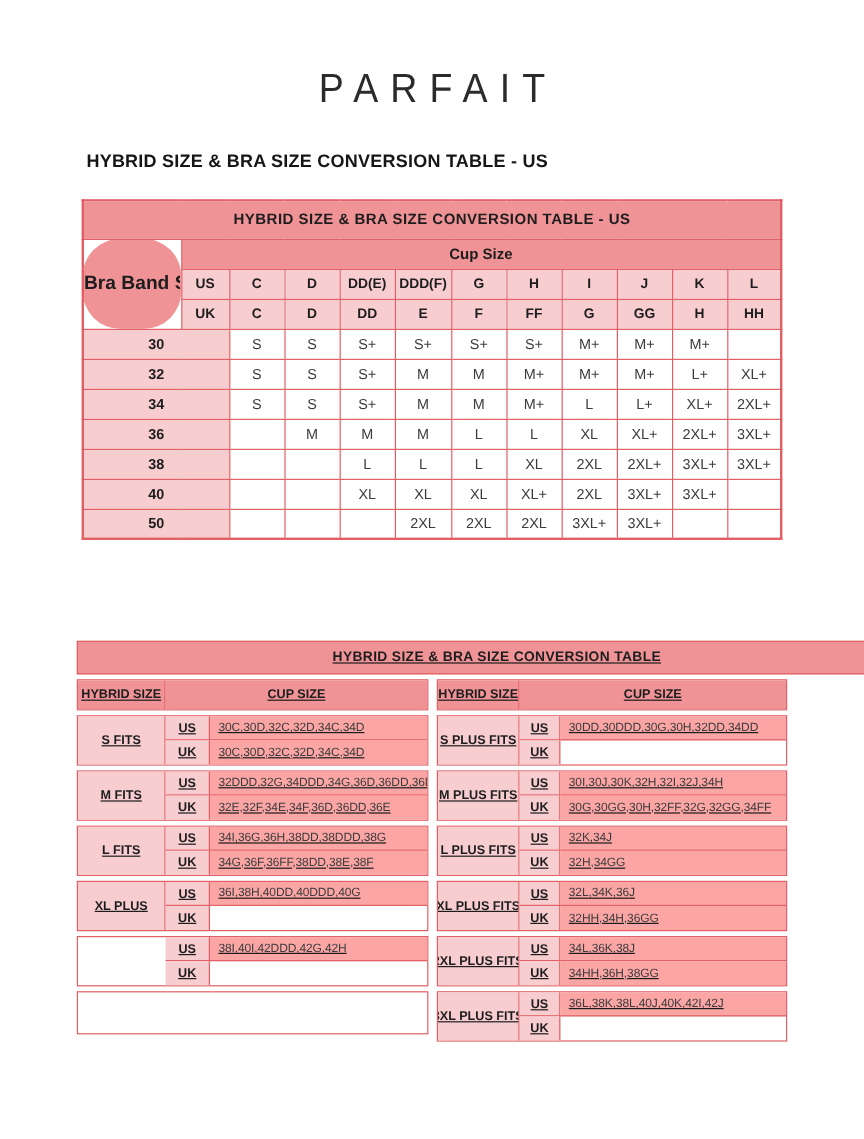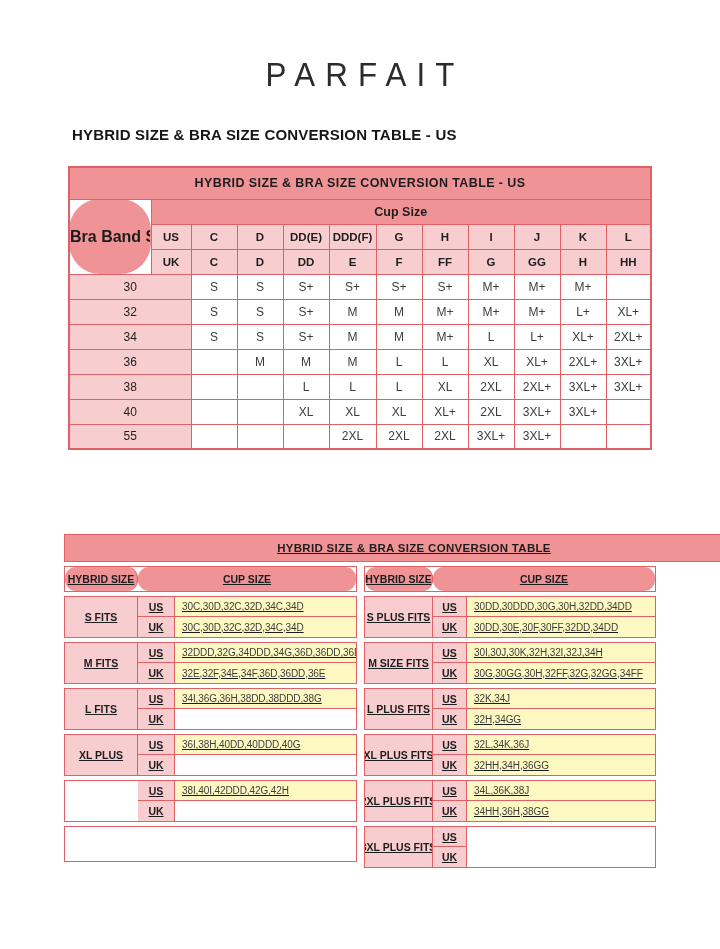--- a/index.html
+++ b/index.html
@@ -33,52 +33,52 @@
   table.t1 td{
     border:1px solid var(--border);text-align:center;vertical-align:middle;
     padding:0;overflow:hidden;white-space:nowrap;
   }
   .t1 .dark{background:var(--dark);font-weight:bold;color:var(--ink);}
   .t1 .light{background:var(--light);}
   .t1 .title-cell{height:32px;font-size:12.5px;letter-spacing:.4px;}
   .t1 .cup-cell{height:25px;font-size:12.5px;}
   .t1 .band-header-cell{font-size:16px;border-radius:31px;}
   .t1 .hdr{height:25px;font-size:11.5px;font-weight:bold;}
-  .t1 .band{height:25px;font-size:12px;font-weight:normal;}
+  .t1 .band{height:25px;font-size:12px;font-weight:bold;}
   .t1 .val{height:25px;font-size:12px;font-weight:500;color:var(--val);background:#fff;}
   
   .t2{margin:84px 0 0 64px;width:700px;text-decoration:underline;}
   .t2-title{
     height:28px;border:1px solid var(--border);background:var(--dark);
     display:flex;align-items:center;justify-content:center;
     font-size:11.5px;font-weight:bold;letter-spacing:.3px;color:var(--ink);
   }
   .t2-cols{display:flex;gap:7px;margin-top:4px;}
   .t2-col{display:flex;flex-direction:column;gap:4px;}
   .t2-col.left{width:293px;}
   .t2-col.right{width:292px;}
   .t2-header{display:grid;border:1px solid var(--border);height:26px;}
   .left  .t2-header{grid-template-columns:73px 1fr;}
   .right .t2-header{grid-template-columns:68px 1fr;}
   .t2 .cell{
     display:flex;align-items:center;justify-content:center;
     font-size:10.5px;color:var(--ink);overflow:hidden;white-space:nowrap;
   }
-  .t2-header .cell{background:var(--dark);font-weight:bold;border-radius:11px;}
+  .t2-header .cell{background:var(--dark);font-weight:bold;}
   .t2-header .hybrid{border-right:1px solid var(--border);}
   .grp-wrap{display:contents;}
   .grp{display:grid;grid-template-rows:1fr 1fr;border:1px solid var(--border);height:42px;background:#fff;}
   .left  .grp{grid-template-columns:73px 37px 1fr;}
   .right .grp{grid-template-columns:68px 34px 1fr;}
   .grp .fit{grid-row:1/3;grid-column:1;background:var(--light);font-weight:bold;border-right:1px solid var(--border);}
   .grp .sub{grid-column:2;background:var(--light);font-weight:bold;border-right:1px solid var(--border);}
   .grp .sub.r1{grid-row:1;border-bottom:1px solid var(--border);}
   .grp .sub.r2{grid-row:2;}
   .grp .valc{grid-column:3;justify-content:flex-start;padding-left:7px;
-    font-size:10px;font-weight:500;color:var(--val);letter-spacing:-.1px;background:#fef9c3;}
+    font-size:10px;font-weight:500;color:var(--val);letter-spacing:-.1px;background:#fca5a5;}
   .grp .valc.r1{grid-row:1;border-bottom:1px solid var(--border);}
   .grp .valc.r2{grid-row:2;}
   .t2-empty-box{height:36px;border:1px solid var(--border);background:#fff;}
 </style>
 </head>
 <body>
 
 <div class="brand">PARFAIT</div>
 
 <div class="page-heading">HYBRID SIZE &amp; BRA SIZE CONVERSION TABLE - US</div>
@@ -204,21 +204,21 @@
         <td class="val">XL</td>
         <td class="val">XL</td>
         <td class="val">XL</td>
         <td class="val">XL+</td>
         <td class="val">2XL</td>
         <td class="val">3XL+</td>
         <td class="val">3XL+</td>
         <td class="val"></td>
       </tr>
       <tr>
-        <td class="light band" colspan="2">55</td>
+        <td class="light band" colspan="2">50</td>
         <td class="val"></td>
         <td class="val"></td>
         <td class="val"></td>
         <td class="val">2XL</td>
         <td class="val">2XL</td>
         <td class="val">2XL</td>
         <td class="val">3XL+</td>
         <td class="val">3XL+</td>
         <td class="val"></td>
         <td class="val"></td>
@@ -245,20 +245,21 @@
             <div class="cell fit">M FITS</div>
             <div class="cell sub r1">US</div>
             <div class="cell valc r1">32DDD,32G,34DDD,34G,36D,36DD,36DDD</div>
             <div class="cell sub r2">UK</div>
             <div class="cell valc r2">32E,32F,34E,34F,36D,36DD,36E</div>
           </div><div class="grp">
             <div class="cell fit">L FITS</div>
             <div class="cell sub r1">US</div>
             <div class="cell valc r1">34I,36G,36H,38DD,38DDD,38G</div>
             <div class="cell sub r2">UK</div>
+            <div class="cell valc r2">34G,36F,36FF,38DD,38E,38F</div>
           </div><div class="grp">
             <div class="cell fit">XL PLUS</div>
             <div class="cell sub r1">US</div>
             <div class="cell valc r1">36I,38H,40DD,40DDD,40G</div>
             <div class="cell sub r2">UK</div>
           </div><div class="grp">
             <div class="cell sub r1">US</div>
             <div class="cell valc r1">38I,40I,42DDD,42G,42H</div>
             <div class="cell sub r2">UK</div>
           </div></div>
@@ -268,23 +269,22 @@
     <div class="t2-col right">
       <div class="t2-header">
         <div class="cell hybrid">HYBRID SIZE</div>
         <div class="cell cup">CUP SIZE</div>
       </div>
       <div class="grp-wrap" id="t2-right-groups"><div class="grp">
             <div class="cell fit">S PLUS FITS</div>
             <div class="cell sub r1">US</div>
             <div class="cell valc r1">30DD,30DDD,30G,30H,32DD,34DD</div>
             <div class="cell sub r2">UK</div>
-            <div class="cell valc r2">30DD,30E,30F,30FF,32DD,34DD</div>
-          </div><div class="grp">
-            <div class="cell fit">M SIZE FITS</div>
+          </div><div class="grp">
+            <div class="cell fit">M PLUS FITS</div>
             <div class="cell sub r1">US</div>
             <div class="cell valc r1">30I,30J,30K,32H,32I,32J,34H</div>
             <div class="cell sub r2">UK</div>
             <div class="cell valc r2">30G,30GG,30H,32FF,32G,32GG,34FF</div>
           </div><div class="grp">
             <div class="cell fit">L PLUS FITS</div>
             <div class="cell sub r1">US</div>
             <div class="cell valc r1">32K,34J</div>
             <div class="cell sub r2">UK</div>
             <div class="cell valc r2">32H,34GG</div>
@@ -296,18 +296,19 @@
             <div class="cell valc r2">32HH,34H,36GG</div>
           </div><div class="grp">
             <div class="cell fit">2XL PLUS FITS</div>
             <div class="cell sub r1">US</div>
             <div class="cell valc r1">34L,36K,38J</div>
             <div class="cell sub r2">UK</div>
             <div class="cell valc r2">34HH,36H,38GG</div>
           </div><div class="grp">
             <div class="cell fit">3XL PLUS FITS</div>
             <div class="cell sub r1">US</div>
+            <div class="cell valc r1">36L,38K,38L,40J,40K,42I,42J</div>
             <div class="cell sub r2">UK</div>
           </div></div>
     </div>
 
   </div>
 </div>
 
 </body></html>

